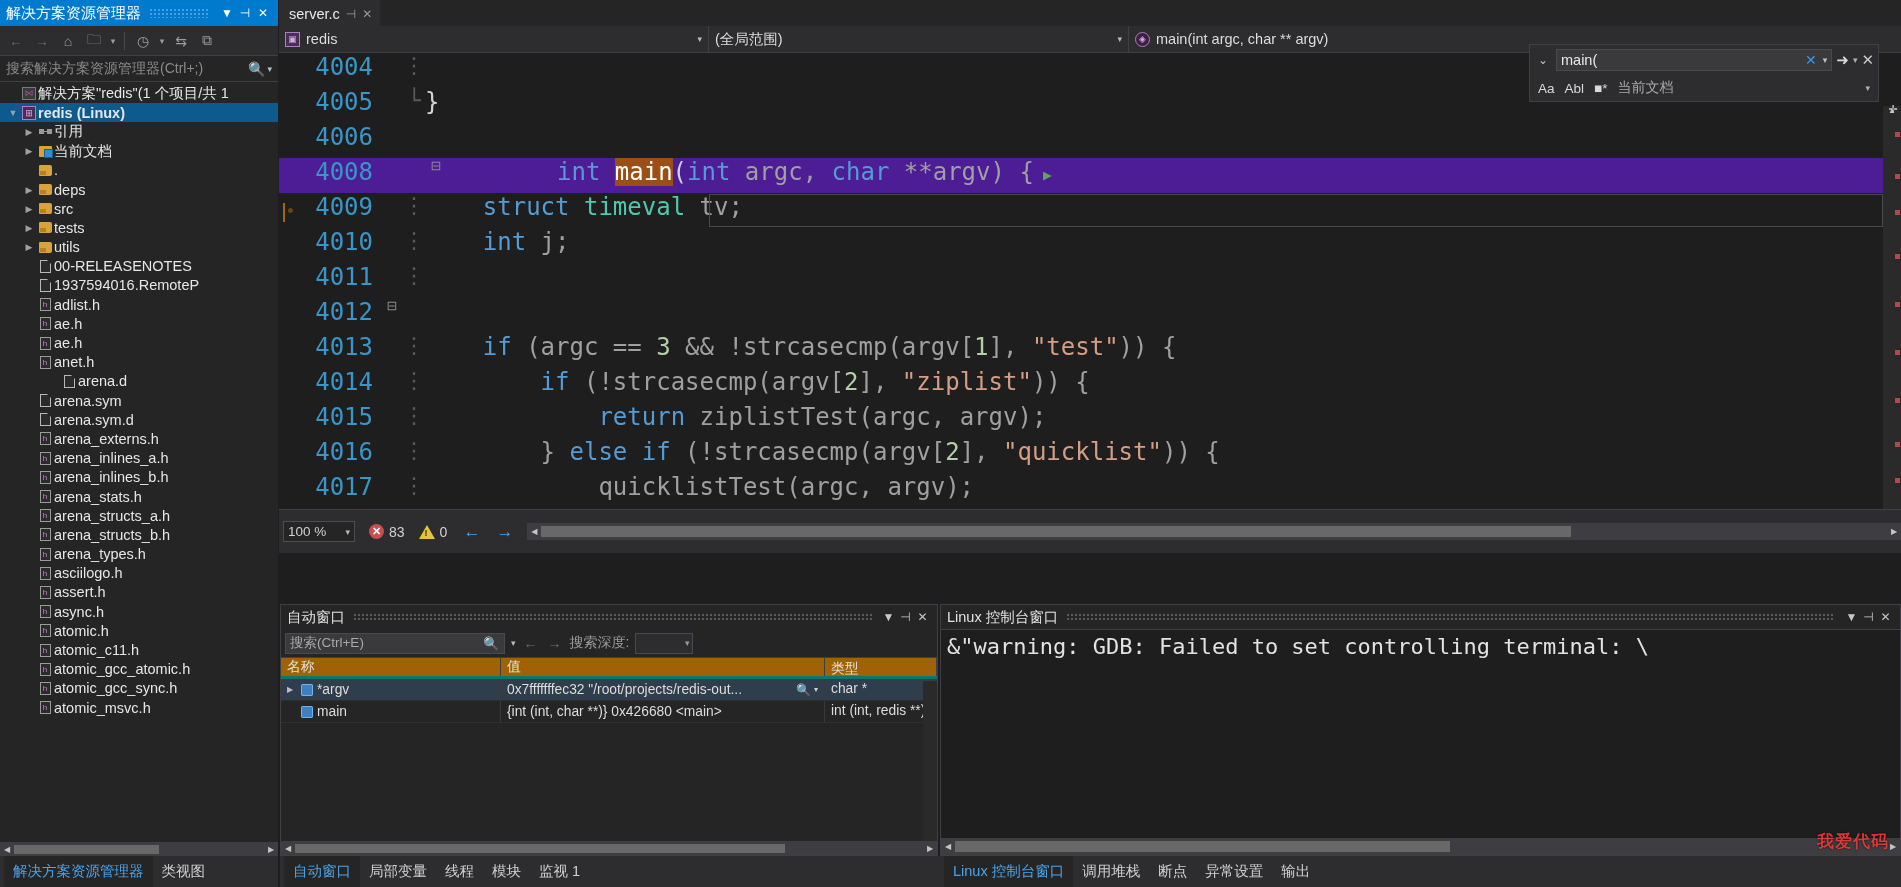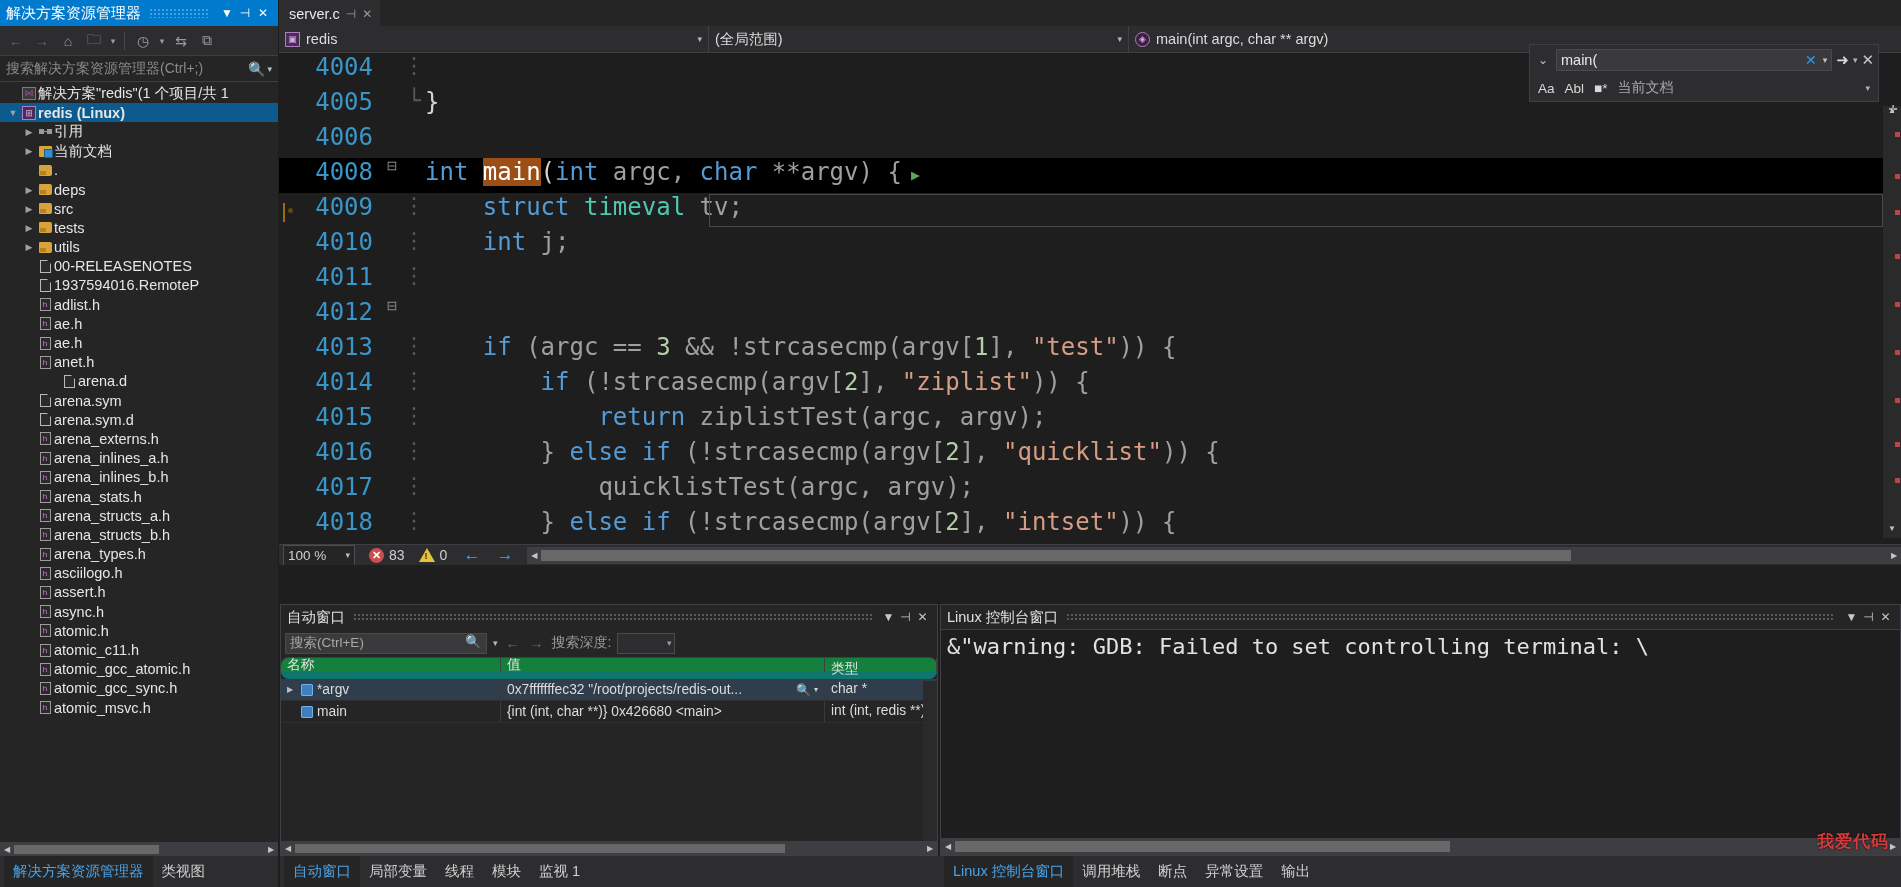--- a/index.html
+++ b/index.html
@@ -89,28 +89,28 @@
   .bp .d:after{ content:""; position:absolute; left:3.5px; top:3.5px; width:5px;height:5px;
       background:#6a4508; border-radius:50%;}
   .codelines{ position:absolute; left:0; top:0; right:0; }
   .cl{ height:35px; display:flex; align-items:flex-start; font-family:"DejaVu Sans Mono", monospace;
       font-size:24px; white-space:pre; }
   .ln{ width:102px; text-align:right; padding-right:8px; color:#3a96c9; flex:0 0 102px;}
   .outl{ width:22px; flex:0 0 22px; text-align:center; color:#8a8a8a; font-size:13px;
       font-family:"Liberation Sans",sans-serif;}
   .guide{ flex:0 0 22px; text-align:center; color:#5a5a5a; font-size:22px;}
   .code{ flex:1; }
-  .cl.current{ background:#000000; }
+  .cl.current{ background:#4c1d95;gap:44px; }
   .cur-box{ position:absolute; left:430px; right:18px; height:33px; border:1px solid #4a4a4a;}
   .kw{color:#559cd6;} .typ{color:#4ec9b0;} .id{color:#d4d4d4;} .num{color:#b5cea8;}
   .str{color:#d69d85;} .pre{color:#e8e8e8;} .pl{color:#a0a0a0;}
   .hl{ background:#9b4f16; color:#fff; }
   .brk-mark{ color:#5aa85a; font-size:15px;}
 
-  .statusrow{ position:absolute; left:0; bottom:0; right:0; height:21px; background:#2d2d30;
+  .statusrow{ position:absolute; left:0; bottom:12px; right:0; height:44px; background:#2d2d30;
       display:flex; align-items:center; border-top:1px solid #3f3f46; font-size:14px; color:#d0d0d0;}
   .zoombox{ width:72px; height:21px; margin-left:4px; border:1px solid #4d4d50; background:#252526;
       display:flex; align-items:center; padding:0 4px; font-size:13.5px;}
   .zoombox .car{margin-left:auto;color:#bbb;font-size:9px;}
   .errb{ display:flex; align-items:center; gap:5px; margin-left:14px; }
   .err-ico{ width:15px;height:15px;border-radius:50%;background:#c94f4f;color:#fff;
       font-size:11px;line-height:15px;text-align:center;font-weight:bold;}
   .warn-ico{ width:0;height:0;border-left:8px solid transparent;border-right:8px solid transparent;
       border-bottom:14px solid #e5c43c; position:relative;}
   .warn-ico:after{content:"!";position:absolute;left:-2px;top:3px;color:#3a3000;font-size:9px;font-weight:bold;}
@@ -148,31 +148,31 @@
   #autos{ position:absolute; left:280px; top:604px; width:658px; height:252px; background:#252526;
       border:1px solid #3f3f46;}
   .pnl-title{ height:24px; display:flex; align-items:center; padding:0 6px; font-size:14.5px;
       color:#e0e0e0; background:#252526;}
   .pnl-title .t{ flex:0 0 auto; }
   .pnl-title .dots{ flex:1; margin:0 8px; height:9px;
       background-image:radial-gradient(#5a5a5a 1px, transparent 1px); background-size:4px 4px;}
   .pnl-title .ic{ width:17px; text-align:center; color:#c8c8c8; font-size:12px;}
   .autos-search{ height:28px; display:flex; align-items:center; gap:6px; padding:0 4px;
       font-size:14px; color:#9a9a9a;}
-  .as-box{ width:202px; height:21px; background:#3a3a3c; border:1px solid #4a4a4e; display:flex;
-      align-items:flex-start; padding:0 4px; color:#a8a8a8; font-size:13.5px;}
+  .as-box{ width:220px; height:21px; background:#3a3a3c; border:1px solid #4a4a4e; display:flex;
+      align-items:center; padding:0 4px; color:#a8a8a8; font-size:13.5px;}
   .as-box .mag{ margin-left:auto; color:#cfcfcf; font-size:13px;}
   .as-car{ color:#bbb; font-size:9px;}
   .as-nav{ color:#6f6f6f; font-size:14px; margin:0 2px;}
   .depth-box{ width:58px; height:21px; background:#2d2d30; border:1px solid #4a4a4e;
       display:flex;align-items:center;}
   .depth-box .car{ margin-left:auto; color:#9a9a9a; font-size:9px; padding-right:3px;}
   .grid{ font-size:13.8px; }
-  .ghead{ height:22px; display:flex; background:#15803d; border-top:1px solid #3f3f46;
-      border-bottom:7px solid #0f766e; color:#e0e0e0;border-radius:8px;}
+  .ghead{ height:22px; display:flex; background:#a16207; border-top:1px solid #3f3f46;
+      border-bottom:3px solid #0f766e; color:#e0e0e0;}
   .ghead div{ padding:2px 6px; border-right:1px solid #3f3f46;}
   .grow{ height:22px; display:flex; color:#dcdcdc; border-bottom:1px solid #2f2f30;}
   .grow.sel{ background:#2f3d4d; }
   .grow div{ padding:2px 6px; border-right:1px solid #3a3a3c; overflow:hidden; white-space:nowrap;}
   .c-name{ width:220px; flex:0 0 220px; display:flex; align-items:center; gap:4px;}
   .c-val{ width:324px; flex:0 0 324px; display:flex; align-items:center;}
   .c-typ{ flex:1; }
   .tri{ width:10px; color:#bdbdbd; font-size:8px; flex:0 0 10px;}
   .varico{ width:12px;height:12px;border-radius:2px;background:#3f7fbf;flex:0 0 12px;
       box-shadow:inset 0 0 0 1px #6fb3e8;}

